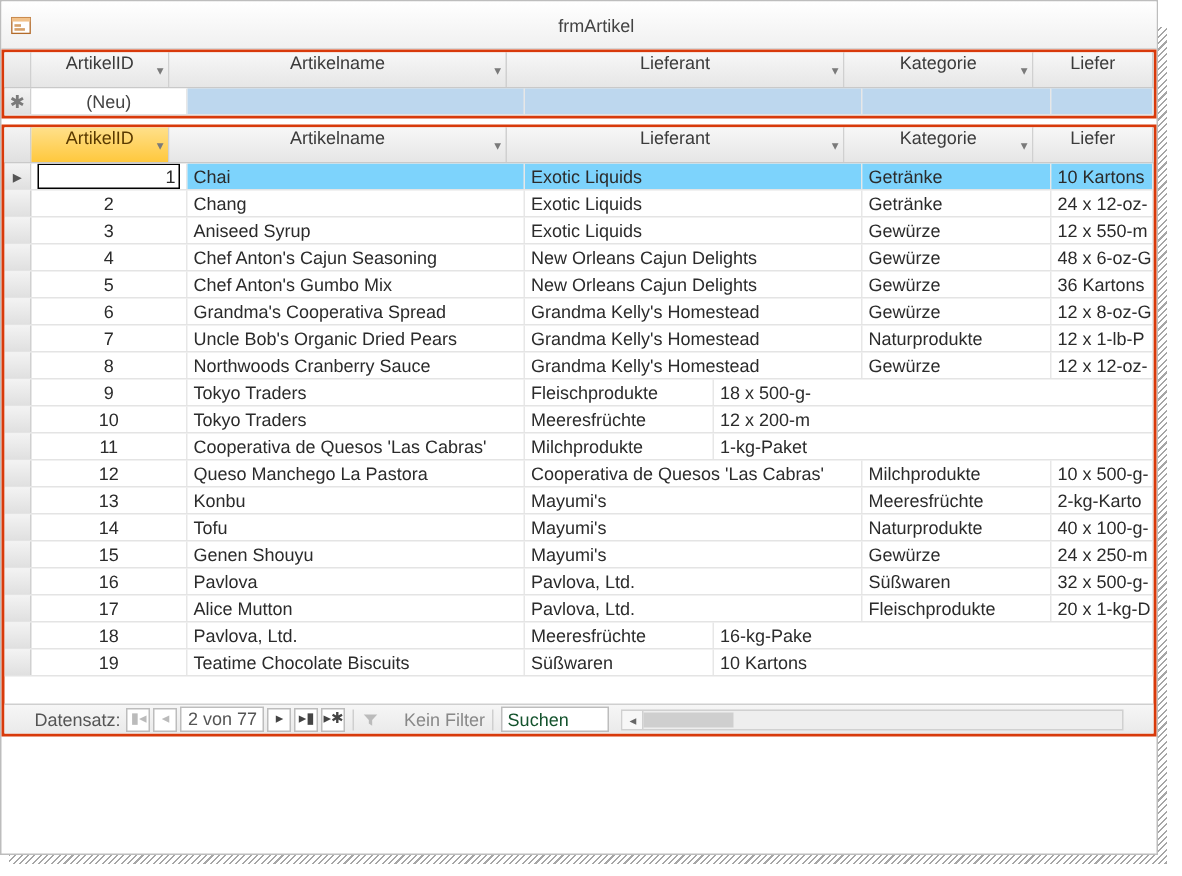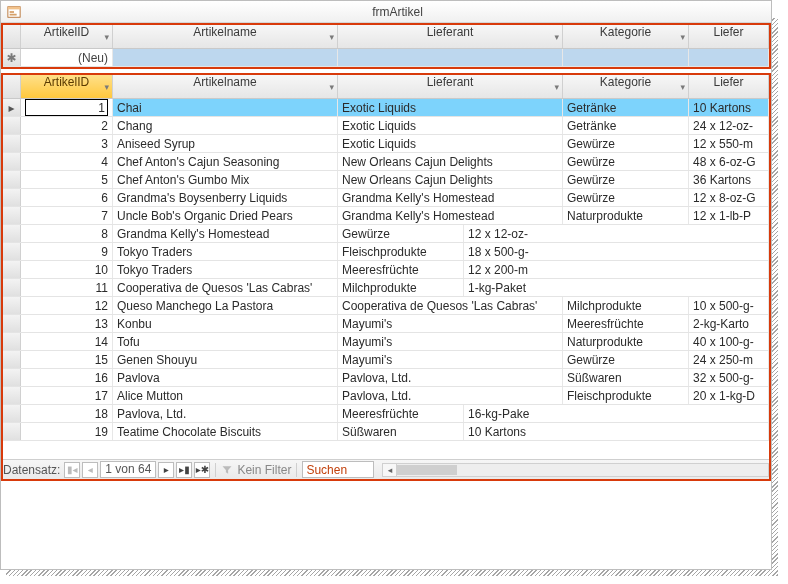--- a/index.html
+++ b/index.html
@@ -1,61 +1,61 @@
 <!DOCTYPE html>
 <html><head>
 <meta charset="utf-8">
 <style>
 *{box-sizing:border-box;margin:0;padding:0;font-family:"Segoe UI",Tahoma,sans-serif;font-size:12px}
 body{background:#fff;width:788px;height:584px;position:relative;overflow:hidden}
 .stage{position:relative;width:780px;height:576px}
 .shadow{position:absolute;left:6px;top:18px;width:772px;height:558px;background:repeating-linear-gradient(135deg,rgba(0,0,0,.35)0,rgba(0,0,0,.35)1px,transparent 1px,transparent 3px);z-index:0}
 .window{position:absolute;left:0;top:0;width:772px;height:570px;background:#fff;border:1px solid #bdbdbd;z-index:1}
-.title-bar{height:22px;background:linear-gradient(#fff,#f0f0f0);border-bottom:1px solid #d6d6d6;display:flex;align-items:center}
+.title-bar{height:32px;background:linear-gradient(#fff,#f0f0f0);border-bottom:1px solid #d6d6d6;display:flex;align-items:center}
 .title-icon{width:20px;height:20px;margin-left:3px;display:inline-flex;align-items:center;justify-content:center}
 .title-icon svg{width:14px;height:14px}
 .title-text{flex:1;text-align:center;color:#444}
 .pane{border:2px solid #d83a0b;margin:0;background:#fff}
 .pane-top{margin:0}
 .pane-bottom{margin-top:2px}
 .col-headers{display:flex;height:24px;background:linear-gradient(#f7f7f7,#e6e6e6);border-bottom:1px solid #c9c9c9}
 .col-headers.sel .ch.artikelid{background:linear-gradient(#ffe08a,#ffc83d);color:#5a3a00}
 .ch{display:flex;align-items:flex-start;justify-content:center;border-right:1px solid #d0d0d0;position:relative;color:#3b3b3b;background:linear-gradient(#f7f7f7,#e6e6e6)}
 .ch .drop{position:absolute;right:3px;top:50%;transform:translateY(-50%);color:#7a7a7a;font-size:9px}
 .ch.sel-gutter{width:18px;background:linear-gradient(#f3f3f3,#e0e0e0)}
 .ch.artikelid{width:92px}
 .ch.artikelname{width:225px}
 .ch.lieferant{width:225px}
 .ch.kategorie{width:126px}
 .ch.liefer{flex:1}
 .row{display:flex;height:18px;border-bottom:1px solid #e4e4e4}
 .row .rg{width:18px;background:linear-gradient(#f3f3f3,#e0e0e0);border-right:1px solid #d0d0d0;display:flex;align-items:center;justify-content:center;color:#7a7a7a}
 .row .c{border-right:1px solid #e7e7e7;display:flex;align-items:center;padding:0 4px;color:#2b2b2b;overflow:hidden;white-space:nowrap}
-.row .c.artikelid{width:92px;justify-content:flex-end}
+.row .c.artikelid{width:104px;justify-content:center}
 .row .c.artikelname{width:225px}
 .row .c.lieferant{width:225px}
 .row .c.kategorie{width:126px}
 .row .c.liefer{flex:1}
 .row.new .c{background:#bdd7ee}
 .row.new .c.artikelid{background:#fff}
 .row.sel .c{background:#7dd3fc}
 .row.sel .c.artikelid{background:#fff}
 .row.sel .c.artikelid .sel-cursor{width:100%;height:100%;border:1px solid #000;display:flex;align-items:center;justify-content:flex-end;padding-right:2px}
 .row.sel .rg{color:#555}
 .row.new .neu{color:#444}
 .ds-body{height:360px;overflow:hidden}
-.nav-footer{height:20px;background:linear-gradient(#f6f6f6,#eaeaea);border-top:1px solid #cfcfcf;display:flex;align-items:center;gap:2px;padding:0 0;color:#555}
+.nav-footer{height:20px;background:linear-gradient(#f6f6f6,#eaeaea);border-top:1px solid #cfcfcf;display:flex;align-items:center;gap:2px;padding:0 20px;color:#555}
 .nav-footer .lbl{margin-right:2px}
 .nav-btn{width:16px;height:16px;border:1px solid #bdbdbd;background:#fff;display:flex;align-items:center;justify-content:center;color:#444;font-size:10px;line-height:1}
 .nav-btn.disabled{color:#bbb}
 .nav-rec{width:56px;height:17px;border:1px solid #bdbdbd;background:#fff;text-align:center}
 .sep{width:1px;height:14px;background:#cfcfcf;margin:0 3px}
-.filter{display:flex;align-items:center;gap:4px;color:#888}
+.filter{display:flex;align-items:center;gap:16px;color:#888}
 .filter svg{width:12px;height:12px}
-.search{width:72px;height:17px;border:1px solid #bdbdbd;background:#fff;color:#c2410c;padding:0 3px;display:flex;align-items:center}
+.search{width:72px;height:17px;border:1px solid #bdbdbd;background:#fff;color:#14532d;padding:0 3px;display:flex;align-items:center}
 .hscroll-track{flex:1;height:14px;background:#eee;border:1px solid #d0d0d0;display:flex;align-items:center;margin-left:6px}
 .hscroll-btn{width:14px;height:12px;background:#f7f7f7;border-right:1px solid #d0d0d0;display:flex;align-items:center;justify-content:center;color:#666;font-size:9px}
 .hscroll-thumb{width:60px;height:10px;background:#cfcfcf;margin-left:0}
 .gap{height:2px}
 </style>
 </head>
 <body>
 
 <div class="stage">
   <div class="shadow"></div>
@@ -171,36 +171,37 @@
             <div class="rg"></div>
             <div class="c artikelid">5</div>
             <div class="c artikelname">Chef Anton's Gumbo Mix</div>
             <div class="c lieferant">New Orleans Cajun Delights</div>
             <div class="c kategorie">Gewürze</div>
             <div class="c liefer">36 Kartons</div>
           </div>
           <div class="row">
             <div class="rg"></div>
             <div class="c artikelid">6</div>
-            <div class="c artikelname">Grandma's Boysenberry Liquids</div>
+            <div class="c artikelname">Grandma's Cooperativa Spread</div>
             <div class="c lieferant">Grandma Kelly's Homestead</div>
             <div class="c kategorie">Gewürze</div>
             <div class="c liefer">12 x 8-oz-G</div>
           </div>
           <div class="row">
             <div class="rg"></div>
             <div class="c artikelid">7</div>
             <div class="c artikelname">Uncle Bob's Organic Dried Pears</div>
             <div class="c lieferant">Grandma Kelly's Homestead</div>
             <div class="c kategorie">Naturprodukte</div>
             <div class="c liefer">12 x 1-lb-P</div>
           </div>
           <div class="row">
             <div class="rg"></div>
             <div class="c artikelid">8</div>
+            <div class="c artikelname">Northwoods Cranberry Sauce</div>
             <div class="c lieferant">Grandma Kelly's Homestead</div>
             <div class="c kategorie">Gewürze</div>
             <div class="c liefer">12 x 12-oz-</div>
           </div>
           <div class="row">
             <div class="rg"></div>
             <div class="c artikelid">9</div>
             <div class="c lieferant">Tokyo Traders</div>
             <div class="c kategorie">Fleischprodukte</div>
             <div class="c liefer">18 x 500-g-</div>
@@ -279,21 +280,21 @@
             <div class="c artikelid">19</div>
             <div class="c artikelname">Teatime Chocolate Biscuits</div>
             <div class="c kategorie">Süßwaren</div>
             <div class="c liefer">10 Kartons</div>
           </div>
         </div>
       <div class="nav-footer">
         <span class="lbl">Datensatz:</span>
         <span class="nav-btn disabled">▮◂</span>
         <span class="nav-btn disabled">◂</span>
-        <span class="nav-rec">1 von 64</span>
+        <span class="nav-rec">2 von 77</span>
         <span class="nav-btn">▸</span>
         <span class="nav-btn">▸▮</span>
         <span class="nav-btn">▸✱</span>
         <span class="sep"></span>
         <span class="filter">
           <svg viewBox="0 0 16 16">
               <path d="M2 3h12l-4.5 5v5l-3-2v-3z" fill="#bbb"></path>
             </svg>
           <span>Kein Filter</span>
         </span>

